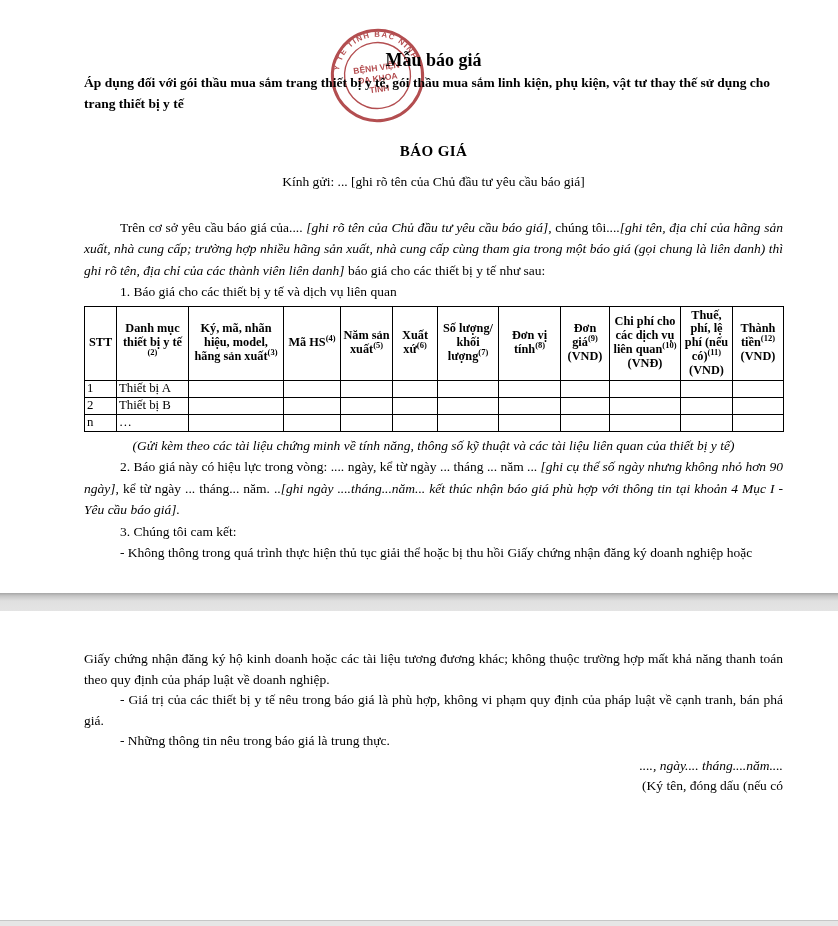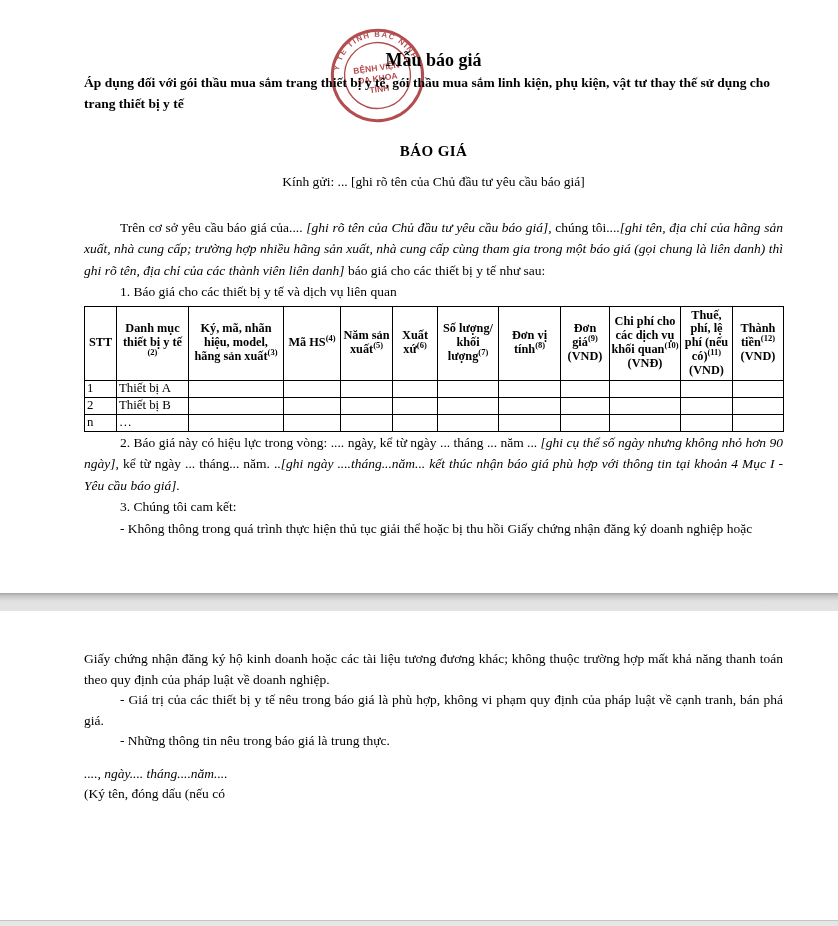--- a/index.html
+++ b/index.html
@@ -33,21 +33,21 @@
   table{border-collapse:collapse;table-layout:fixed;width:699px;margin-top:3px;}
   th,td{border:1px solid #000;box-sizing:border-box;}
   th{font-weight:bold;font-size:12.3px;line-height:1.13;text-align:center;
      vertical-align:middle;padding:2px 1px;}
   td{font-size:12.8px;height:17px;line-height:15px;padding:0 2px;vertical-align:middle;}
   sup{font-size:8.5px;line-height:0;}
   .c0{width:32px}.c1{width:72px}.c2{width:95px}.c3{width:57px}.c4{width:52px}.c5{width:45px}
   .c6{width:61px}.c7{width:62px}.c8{width:49px}.c9{width:71px}.c10{width:52px}.c11{width:51px}
   .attach-note{text-align:center;font-style:italic;margin-top:3px;}
 
-  .signature{margin-top:12px;}
+  .signature{text-align:right;margin-top:4px;}
   .sig-date{font-style:italic;}
   .sig-title{font-weight:bold;}
 
   .stamp{position:absolute;left:329px;top:27px;width:97px;height:97px;
     transform:rotate(-8deg);opacity:.88;mix-blend-mode:multiply;}
   .stamp text{font-family:"Liberation Sans",sans-serif;}
 </style>
 </head>
 <body>
 
@@ -84,21 +84,21 @@
           <tr>
               <th><span>STT</span></th>
               <th><span>Danh mục thiết bị y tế</span><br><sup>(2)</sup></th>
               <th><span>Ký, mã, nhãn hiệu, model, hãng sản xuất</span><sup>(3)</sup></th>
               <th><span>Mã HS</span><sup>(4)</sup></th>
               <th><span>Năm sản xuất</span><sup>(5)</sup></th>
               <th><span>Xuất xứ</span><sup>(6)</sup></th>
               <th><span>Số lượng/ khối lượng</span><sup>(7)</sup></th>
               <th><span>Đơn vị tính</span><sup>(8)</sup></th>
               <th><span>Đơn giá</span><sup>(9)</sup><br><span>(VND)</span></th>
-              <th><span>Chi phí cho các dịch vụ khối quan</span><sup>(10)</sup><br><span>(VNĐ)</span></th>
+              <th><span>Chi phí cho các dịch vụ liên quan</span><sup>(10)</sup><br><span>(VNĐ)</span></th>
               <th><span>Thuế, phí, lệ phí (nếu có)</span><sup>(11)</sup><br><span>(VND)</span></th>
               <th><span>Thành tiền</span><sup>(12)</sup><br><span>(VND)</span></th>
             </tr>
         </thead>
         <tbody>
             <tr>
               <td>1</td>
               <td>Thiết bị A</td>
               <td></td>
               <td></td>
@@ -135,20 +135,21 @@
               <td></td>
               <td></td>
               <td></td>
               <td></td>
               <td></td>
               <td></td>
             </tr>
           </tbody>
       </table>
 
+      <p class="attach-note">(Gửi kèm theo các tài liệu chứng minh về tính năng, thông số kỹ thuật và các tài liệu liên quan của thiết bị y tế)</p>
 
       <p class="indent just"><span>2. Báo giá này có hiệu lực trong vòng: .... ngày, kể từ ngày ... tháng ... năm ... </span><span class="it">[ghi cụ thể số ngày nhưng không nhỏ hơn 90 ngày]</span><span>, kể từ ngày ... tháng... năm. ..</span><span class="it">[ghi ngày ....tháng...năm... kết thúc nhận báo giá phù hợp với thông tin tại khoản 4 Mục I - Yêu cầu báo giá].</span></p>
 
       <p class="indent">3. Chúng tôi cam kết:</p>
       <p class="indent just">- Không thông trong quá trình thực hiện thủ tục giải thể hoặc bị thu hồi Giấy chứng nhận đăng ký doanh nghiệp hoặc</p>
     </div>
 
     <svg class="stamp" viewBox="0 0 100 100" aria-hidden="true">
       <circle cx="50" cy="50" r="46.5" fill="none" stroke-width="3.1" stroke="#a93538"></circle>
       <circle cx="50" cy="50" r="34" fill="none" stroke-width="1.4" stroke="#a93538"></circle>

